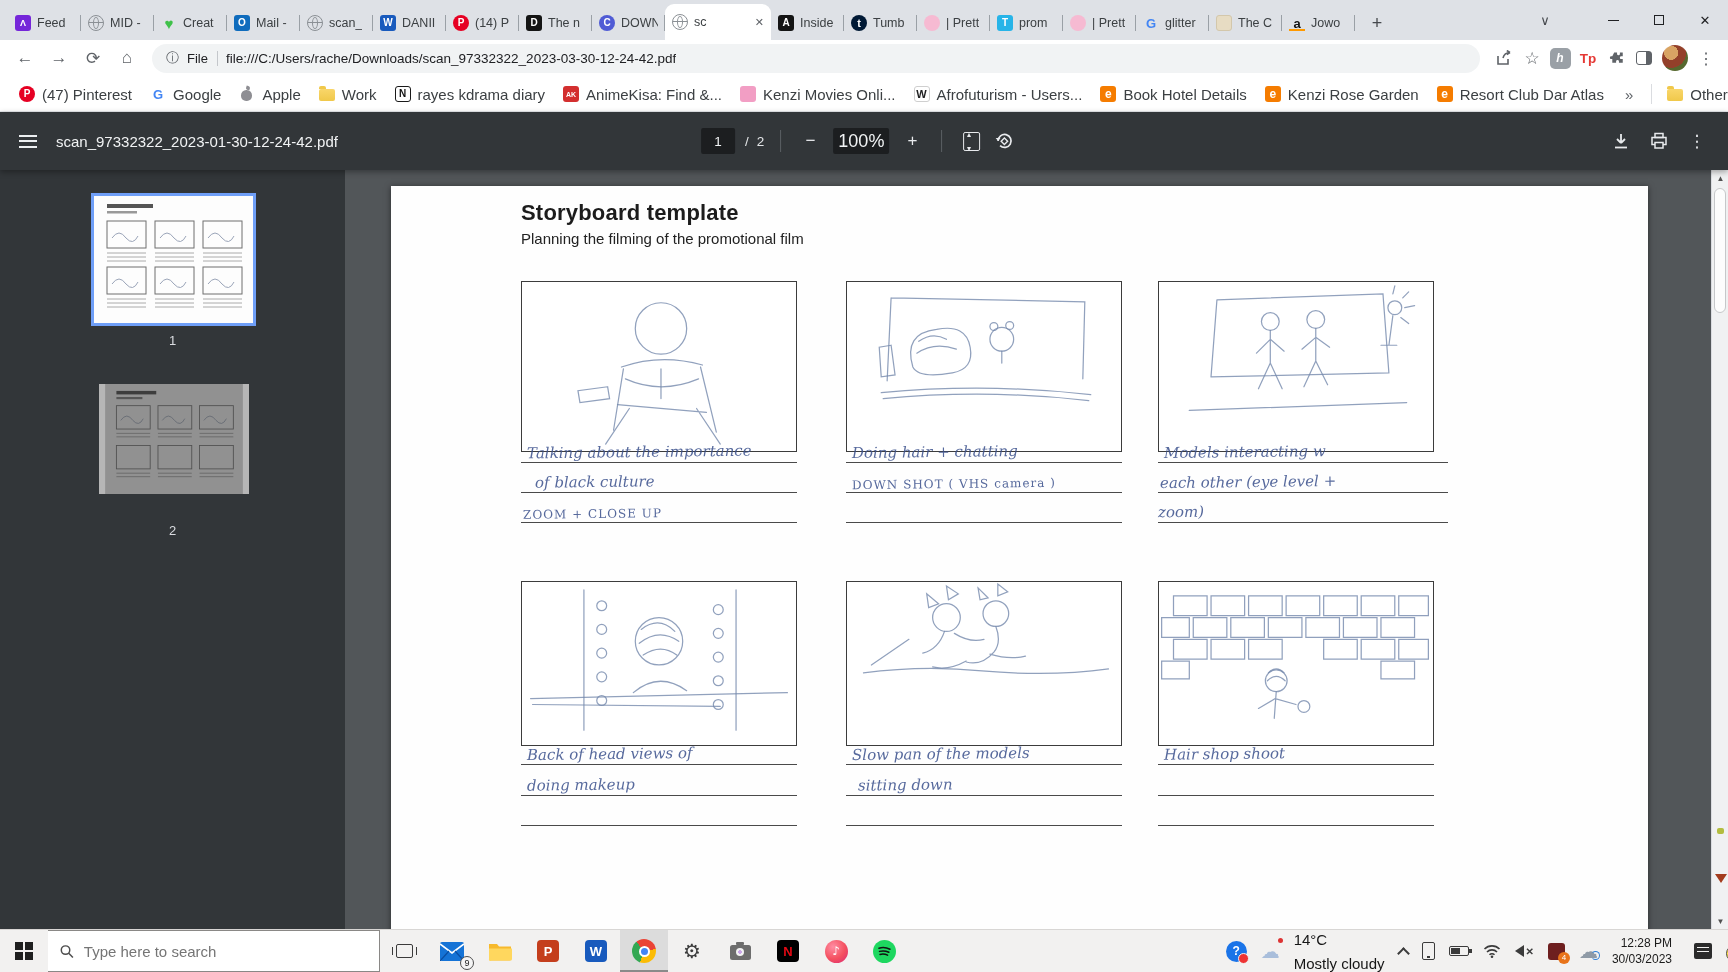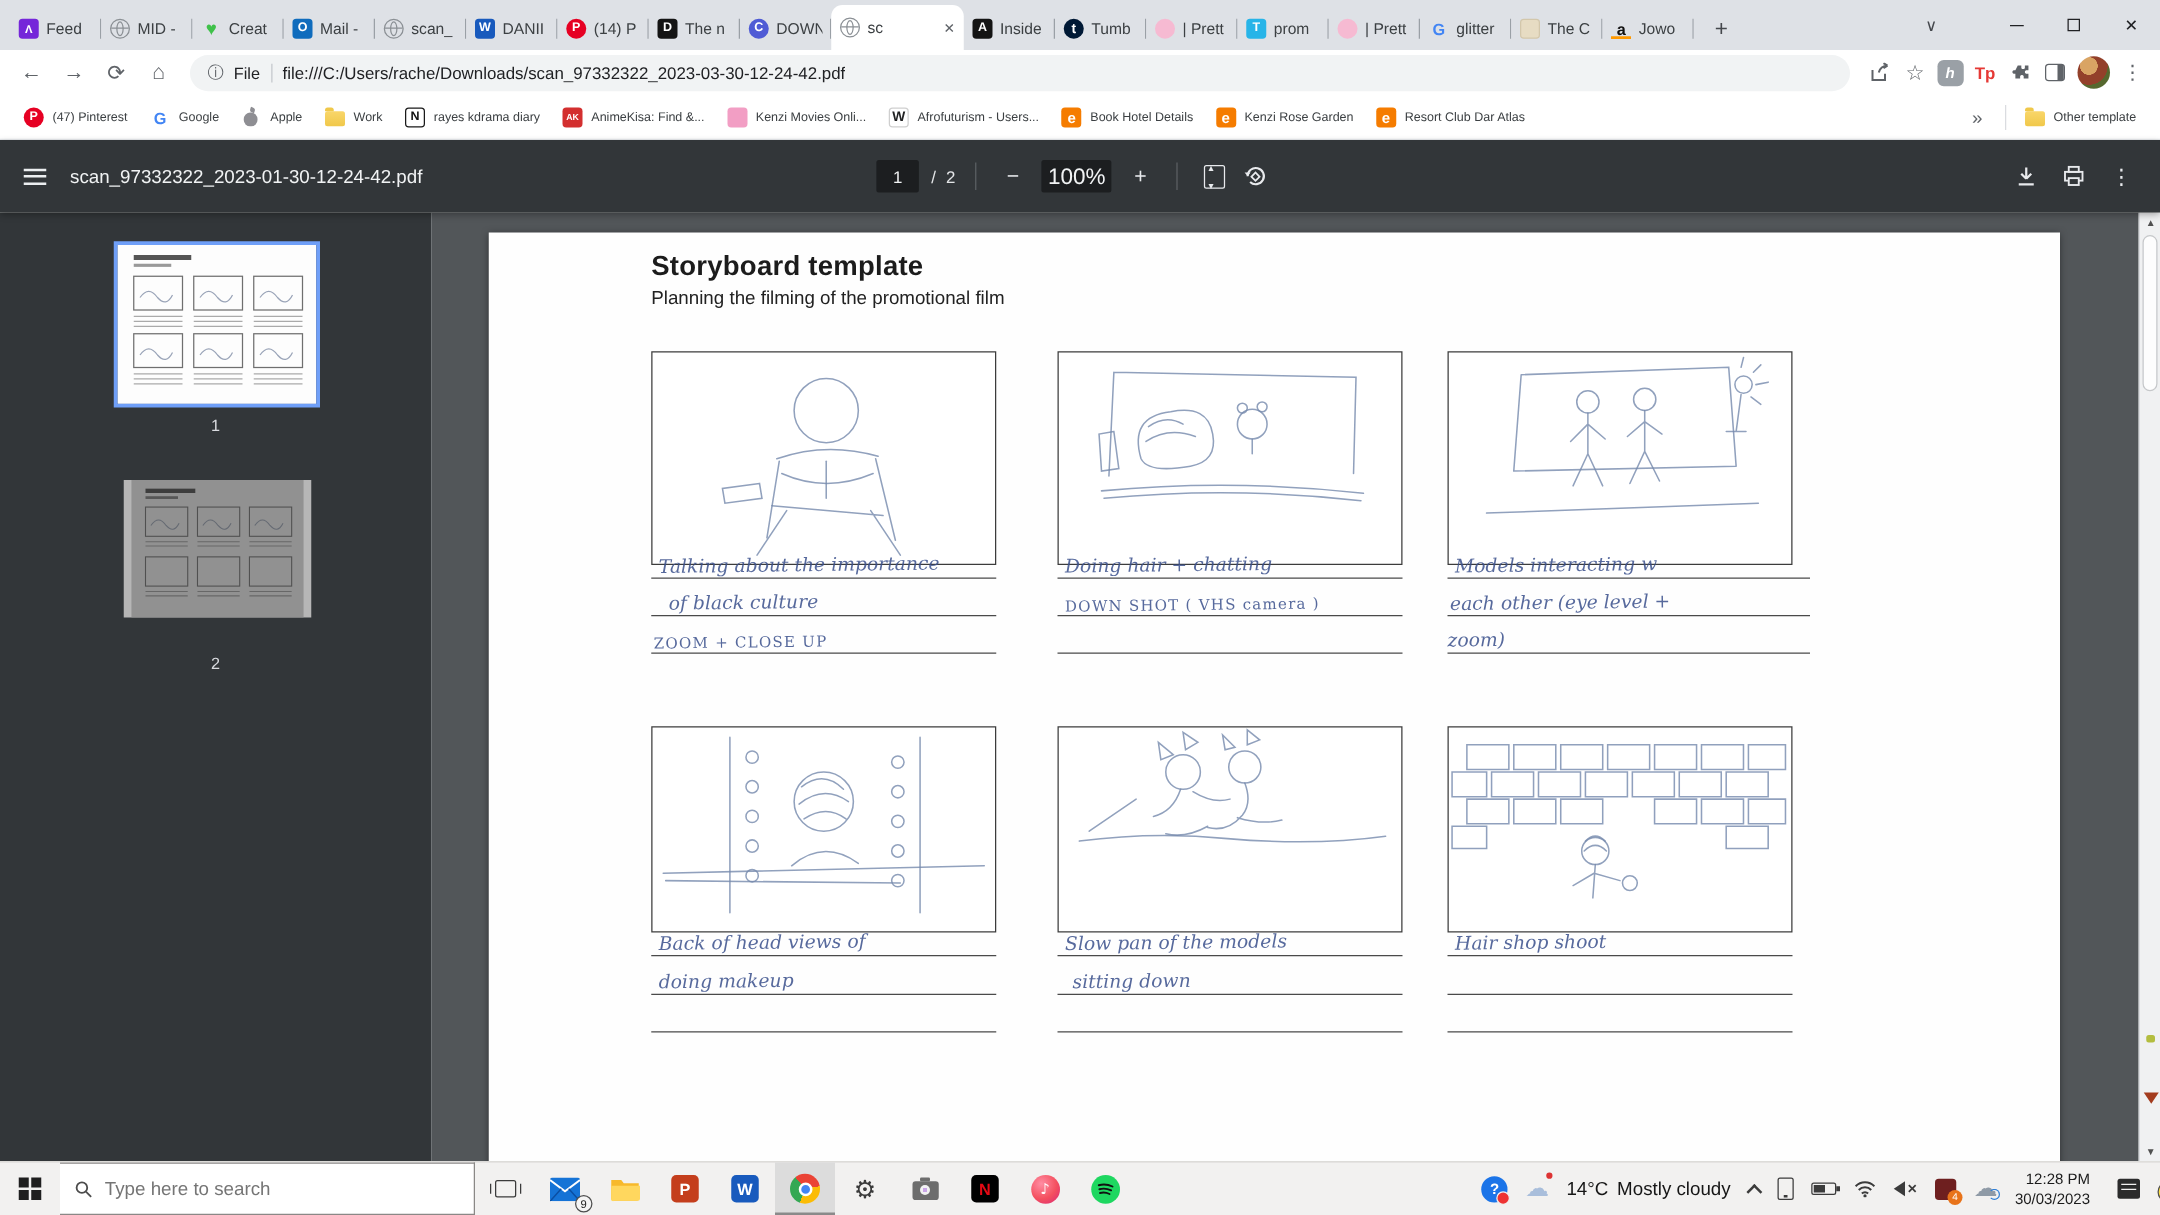--- a/index.html
+++ b/index.html
@@ -37,21 +37,21 @@
   .abicon { width:28px; height:28px; display:flex; align-items:center; justify-content:center; color:#5f6368; cursor:pointer; }
   .ext-h { width:21px; height:21px; background:#9aa0a6; color:#fff; border-radius:5px; font-style:italic; font-weight:bold; font-size:12px; display:flex; align-items:center; justify-content:center; cursor:pointer; }
   .ext-tp { color:#e53935; font-weight:bold; font-size:13.5px; cursor:pointer; padding:0 4px; }
   .sidepanel-ic { width:16px; height:14px; border:1.6px solid #5f6368; border-radius:3px; position:relative; }
   .sidepanel-ic::after { content:""; position:absolute; right:0; top:0; bottom:0; width:5px; background:#5f6368; }
   .avatar { width:26px; height:26px; border-radius:50%; background:radial-gradient(circle at 35% 30%, #d9a464 0 28%, #93402a 29% 60%, #56682e 61%); margin:0 4px; cursor:pointer; }
 
   
   .bookmarksbar { height:36px; background:#fff; display:flex; align-items:center; padding:0 10px; box-shadow:inset 0 -1px 0 #e8eaed; }
   .bm { display:flex; align-items:center; gap:7px; padding:0 9px; height:26px; cursor:pointer; white-space:nowrap; }
-  .bm-label { font-size:10px; color:#3c4043; }
+  .bm-label { font-size:15px; color:#3c4043; }
   .bm-right { margin-left:auto; display:flex; align-items:center; }
   .bm-overflow { font-size:15px; color:#5f6368; padding:0 12px; cursor:pointer; }
   .bm-divider { height:20px; border-left:1px solid #dadce0; margin:0 6px; }
   .ic-folder { position:relative; background:linear-gradient(#f9d66a,#f0c84a) !important; border-radius:2px; width:15px; height:12px; margin-top:2px; }
   .ic-folder::before { content:""; position:absolute; top:-3px; left:0; width:7px; height:3px; background:#f0c84a; border-radius:2px 2px 0 0; }
   .ic-apple { position:relative; background:transparent !important; }
   .ic-apple::before { content:""; position:absolute; left:2px; top:4px; width:11px; height:11px; background:#8e8e93; border-radius:48% 48% 46% 46%; }
   .ic-apple::after { content:""; position:absolute; left:7px; top:0; width:4px; height:4px; background:#8e8e93; border-radius:0 60% 0 60%; transform:rotate(20deg); }
 
   
@@ -120,21 +120,21 @@
   .camera-ic::after { content:""; position:absolute; top:3px; left:6.5px; width:8px; height:8px; border-radius:50%; background:radial-gradient(circle,#caa6e8 0 35%,#f2f2f2 36%); }
   .music-ic { width:23px; height:23px; border-radius:50%; background:radial-gradient(circle at 35% 30%, #ff8da3, #f4505f 55%, #d92677); color:#fff; font-size:12px; display:flex; align-items:center; justify-content:center; font-family:"DejaVu Sans",sans-serif; }
   .spotify-ic { width:23px; height:23px; border-radius:50%; background:#1ed760; display:flex; align-items:center; justify-content:center; }
   .tray { margin-left:auto; display:flex; align-items:center; gap:14px; padding-right:10px; }
   .tray-ic { position:relative; display:flex; align-items:center; justify-content:center; color:#3b3b3b; cursor:pointer; }
   .help-ic { width:21px; height:21px; border-radius:50%; background:#1b74e8; color:#fff; font-size:12px; font-weight:bold; display:flex; align-items:center; justify-content:center; }
   .help-ic::after { content:""; position:absolute; right:-2px; bottom:-2px; width:9px; height:9px; border-radius:50%; background:#e33; border:1.5px solid #f2f1f0; }
   .wx-ic { position:relative; font-size:19px; color:#a9bedb; font-family:"DejaVu Sans",sans-serif; }
   .wx-ic::before { content:""; position:absolute; right:-2px; top:-1px; width:9px; height:9px; border-radius:50%; background:#f5a623; z-index:-1; }
   .wx-ic::after { content:""; position:absolute; right:-3px; top:-2px; width:5px; height:5px; border-radius:50%; background:#d33; }
-  .wx-text { font-size:15px; color:#161616; display:flex; gap:7px; cursor:pointer; }
+  .wx-text { font-size:15px; color:#161616; display:flex; gap:7px; cursor:pointer;flex-direction:column; }
   .chev-up { width:9px; height:9px; border-left:2px solid #3b3b3b; border-top:2px solid #3b3b3b; transform:rotate(45deg); margin-top:4px; }
   .tablet-ic { width:13px; height:18px; border:1.6px solid #3b3b3b; border-radius:2px; position:relative; }
   .tablet-ic::after { content:""; position:absolute; bottom:1px; left:4px; width:3px; height:1.6px; background:#3b3b3b; }
   .batt-ic { width:20px; height:10px; border:1.5px solid #3b3b3b; border-radius:2px; position:relative; }
   .batt-ic::before { content:""; position:absolute; left:1px; top:1px; bottom:1px; width:9px; background:#3b3b3b; }
   .batt-ic::after { content:""; position:absolute; right:-4px; top:2px; width:2.5px; height:4px; background:#3b3b3b; }
   .spk-ic { position:relative; display:flex; align-items:center; gap:2px; }
   .spk-tri { width:0; height:0; border-top:6px solid transparent; border-bottom:6px solid transparent; border-right:9px solid #3b3b3b; }
   .spk-x { font-size:10px; color:#3b3b3b; font-weight:bold; }
   .def-ic { width:17px; height:17px; background:#6e1f1f; border-radius:3px; }

